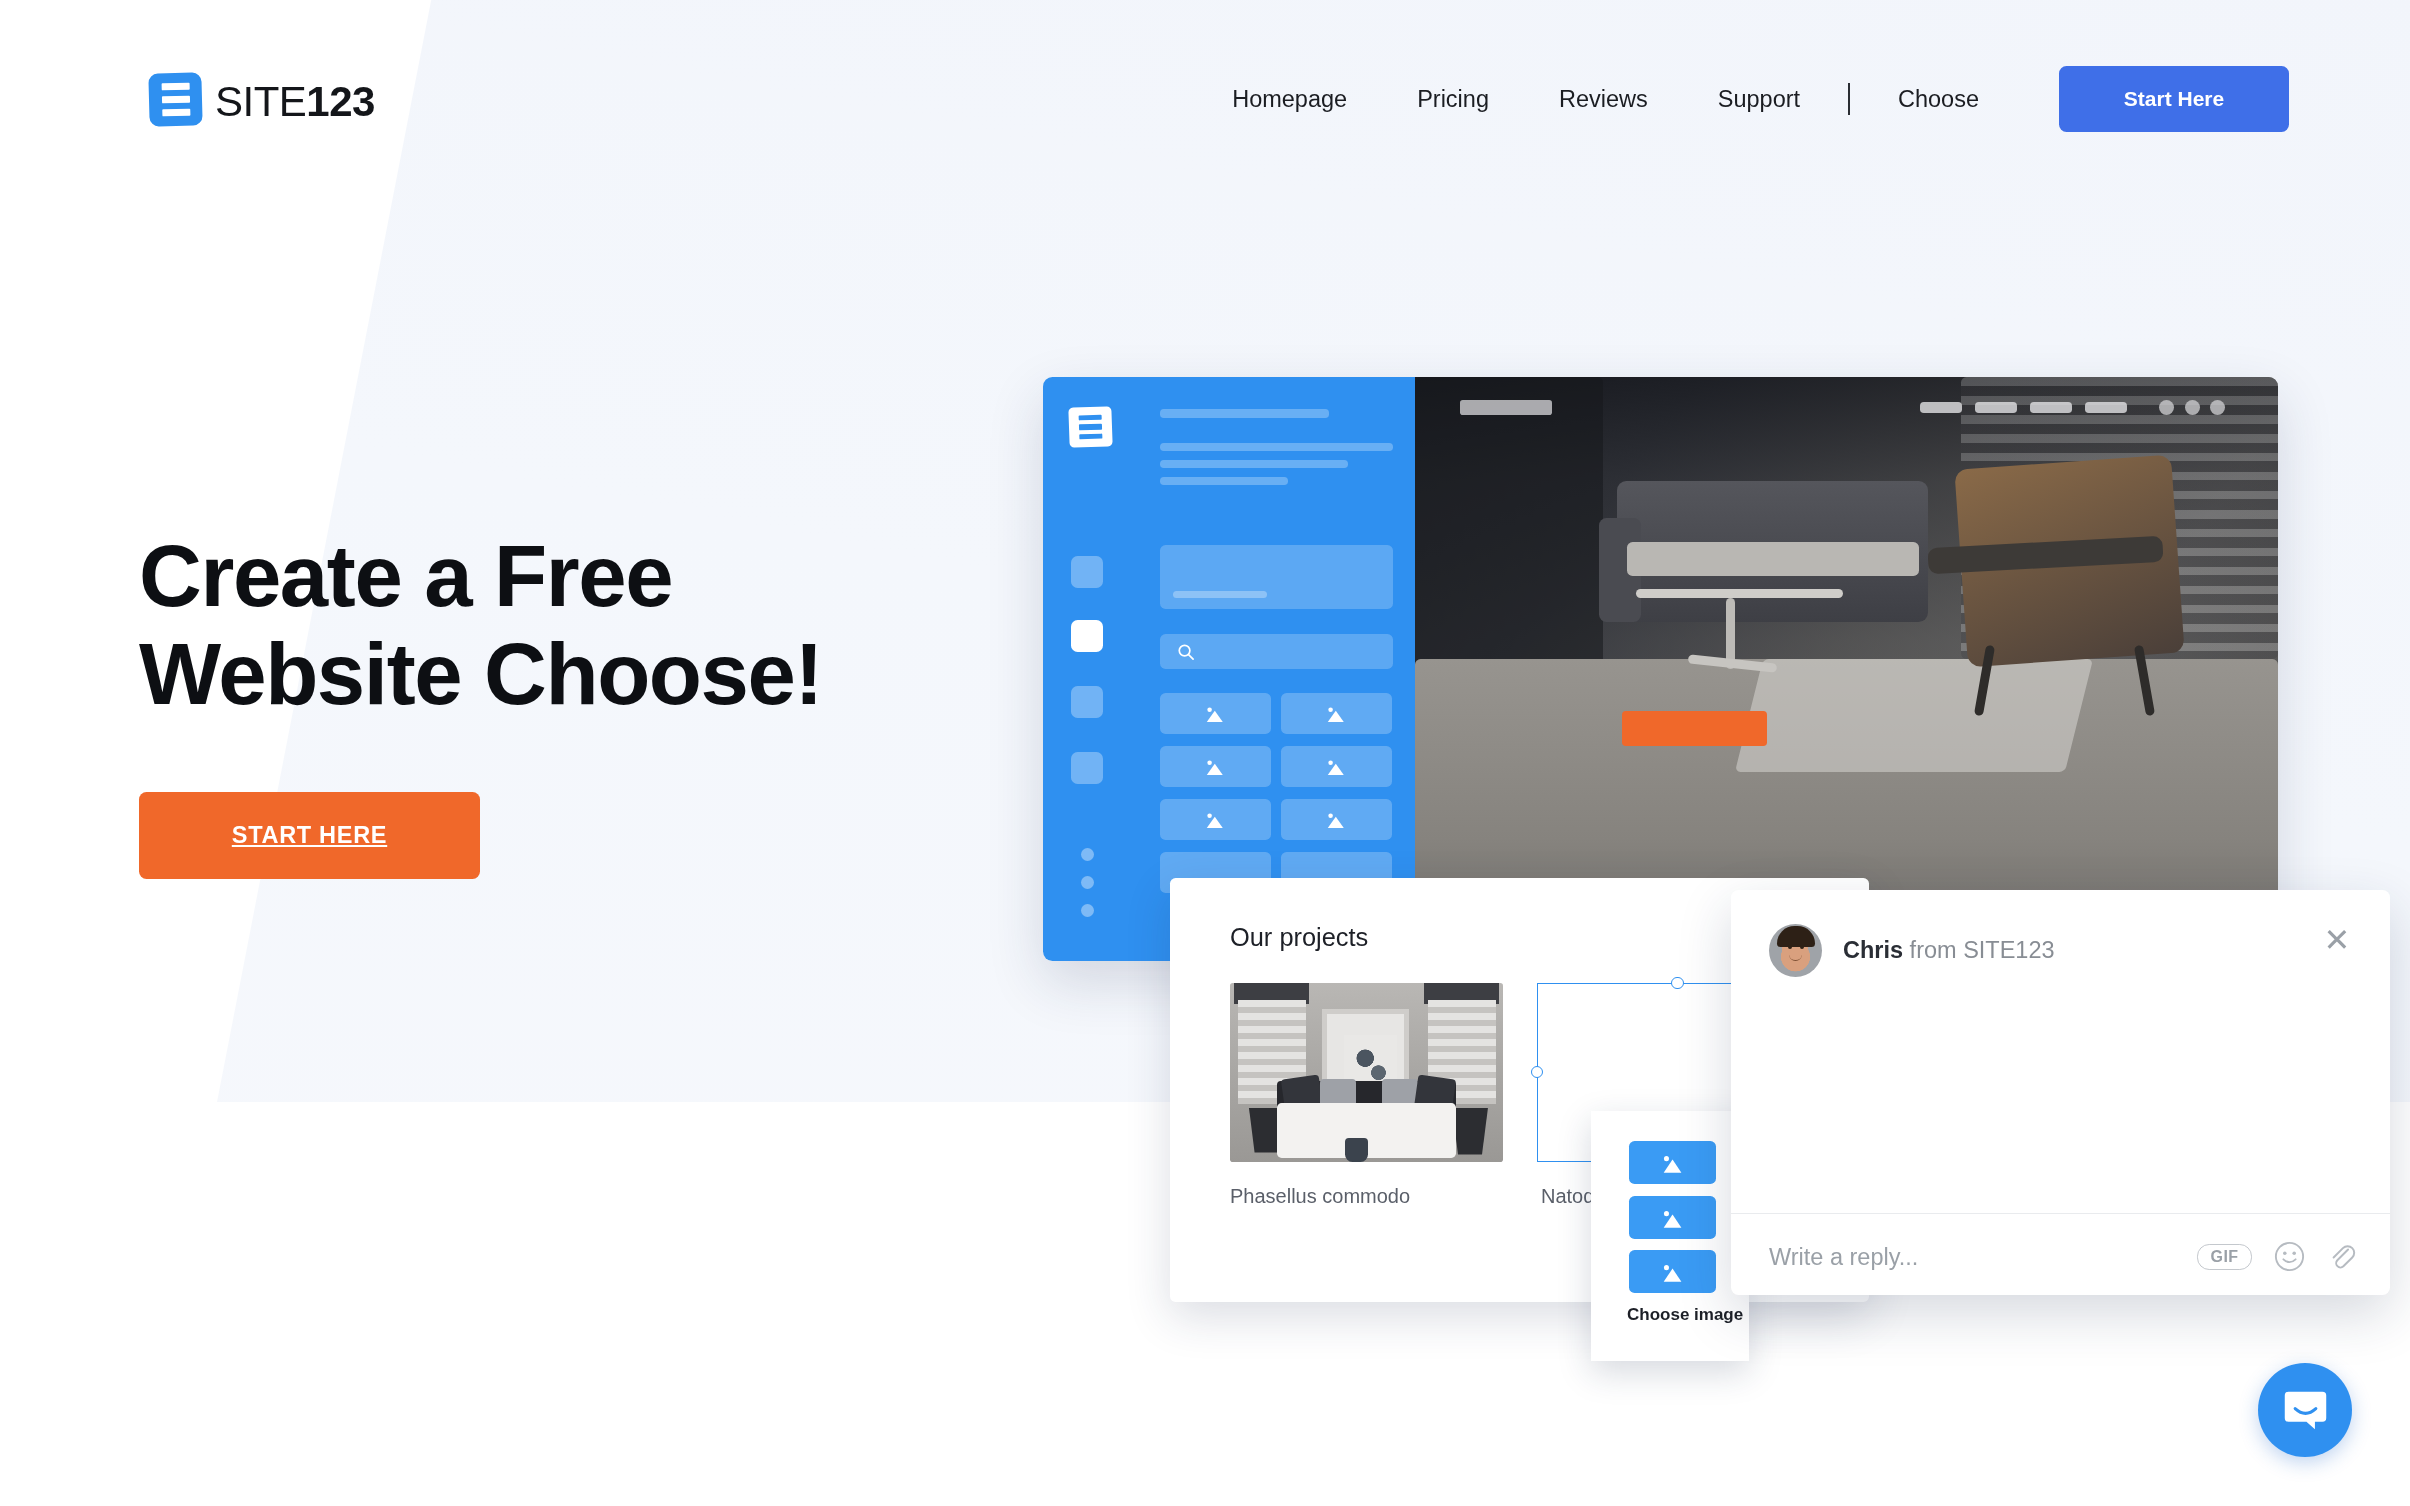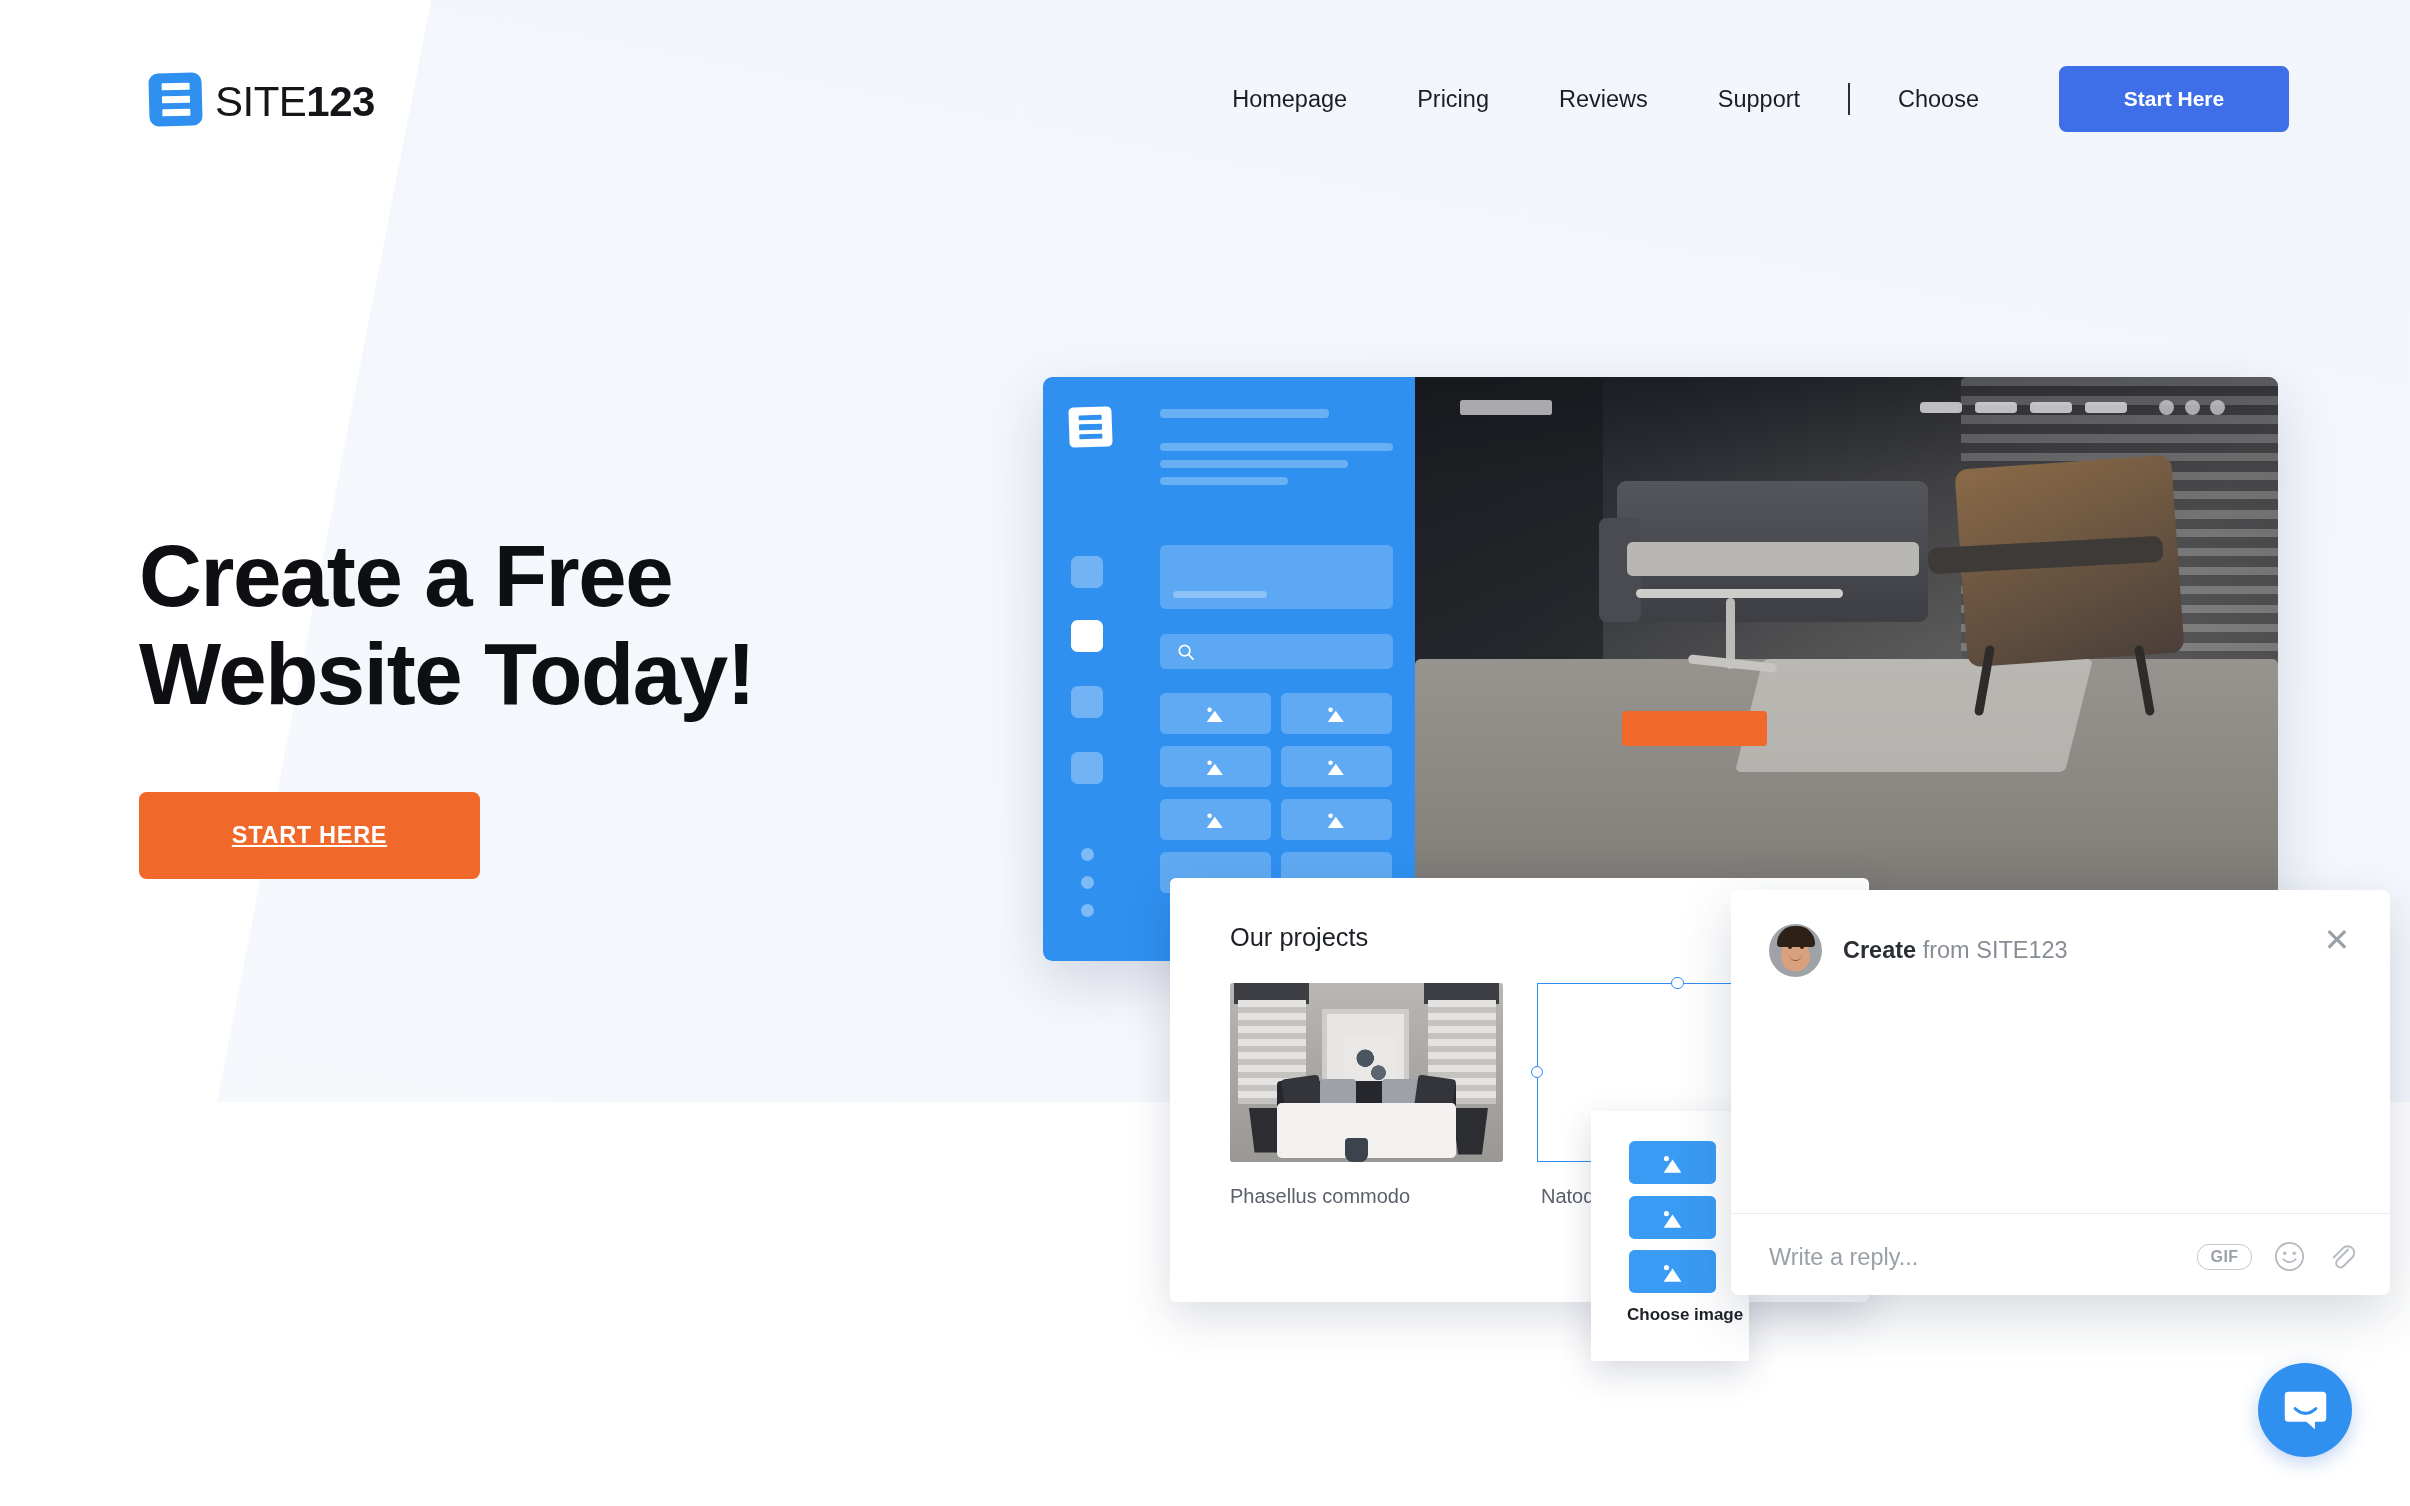--- a/index.html
+++ b/index.html
@@ -330,21 +330,21 @@
       <a href="#">Support</a>
       <span class="sep"></span>
       <a href="#">Choose</a>
       <a href="#" class="cta">Start Here</a>
     </div>
   </div>
 
   <div class="hero">
     <h1>
       <span>Create a Free</span><br>
-      <span>Website Today!</span>
+      <span>Website Choose!</span>
     </h1>
     <a href="#" class="btn">START HERE</a>
   </div>
 
   <div class="builder">
 
     <div class="rail">
       <div class="mini-logo">
           <i></i>
           <i></i>
@@ -506,21 +506,21 @@
 
   <div class="chat">
     <div class="head">
       <div class="avatar">
         <div class="face"></div>
         <div class="hair"></div>
         <div class="eye l"></div>
           <div class="eye r"></div>
         <div class="smile"></div>
       </div>
-      <div class="who"><b>Create</b><span> from SITE123</span></div>
+      <div class="who"><b>Chris</b><span> from SITE123</span></div>
     </div>
     <div class="close">✕</div>
 
 
     <div class="divider"></div>
     <div class="reply">Write a reply...</div>
 
     <div class="tools">
       <div class="gifpill">GIF</div>
       <svg width="31" height="31" viewBox="0 0 33 33">

